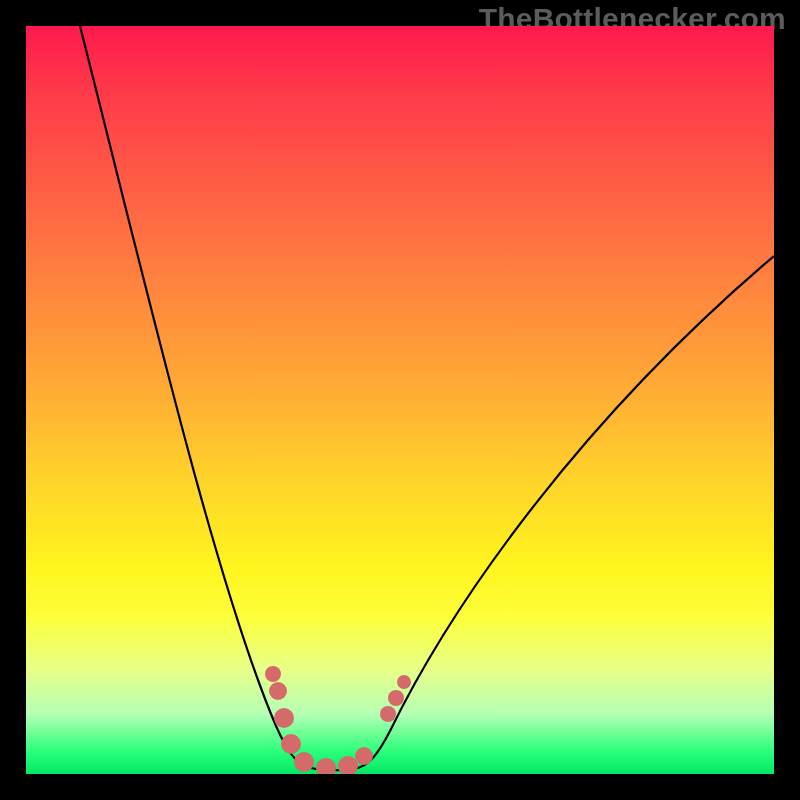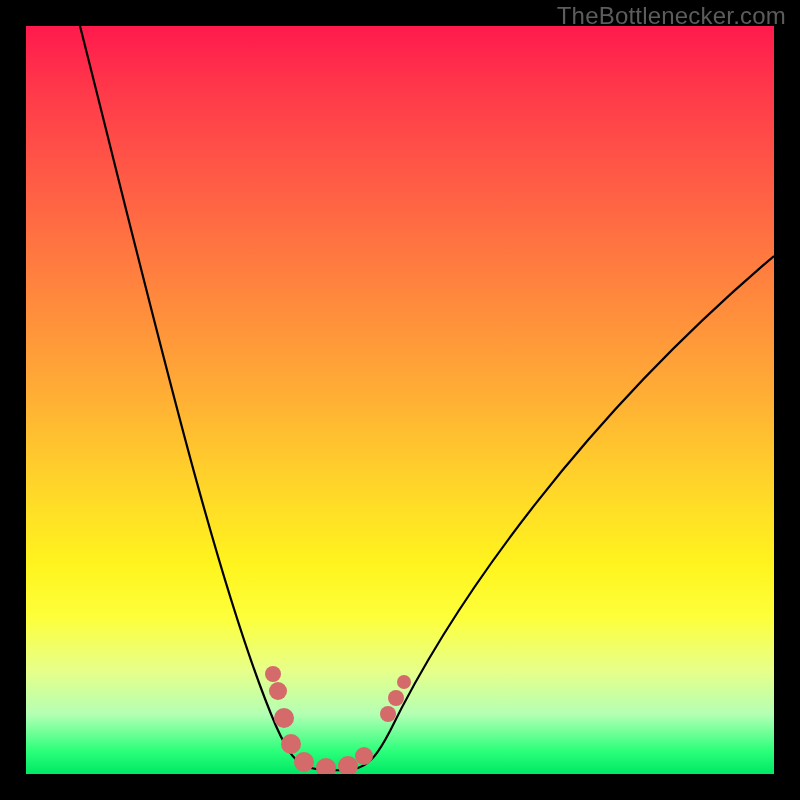--- a/index.html
+++ b/index.html
@@ -45,22 +45,22 @@
     top: 0;
     left: 0;
     width: 748px;
     height: 748px;
   }
   .watermark {
     position: absolute;
     top: 2px;
     right: 14px;
     color: #5c5c5c;
-    font-size: 24px;
-    font-weight: 400;
+    font-size: 30px;
+    font-weight: 700;
     letter-spacing: 0.2px;
     user-select: none;
   }
 </style>
 </head>
 <body>
 
 <div class="frame">
   <div class="watermark">TheBottlenecker.com</div>
   <div class="plot">

